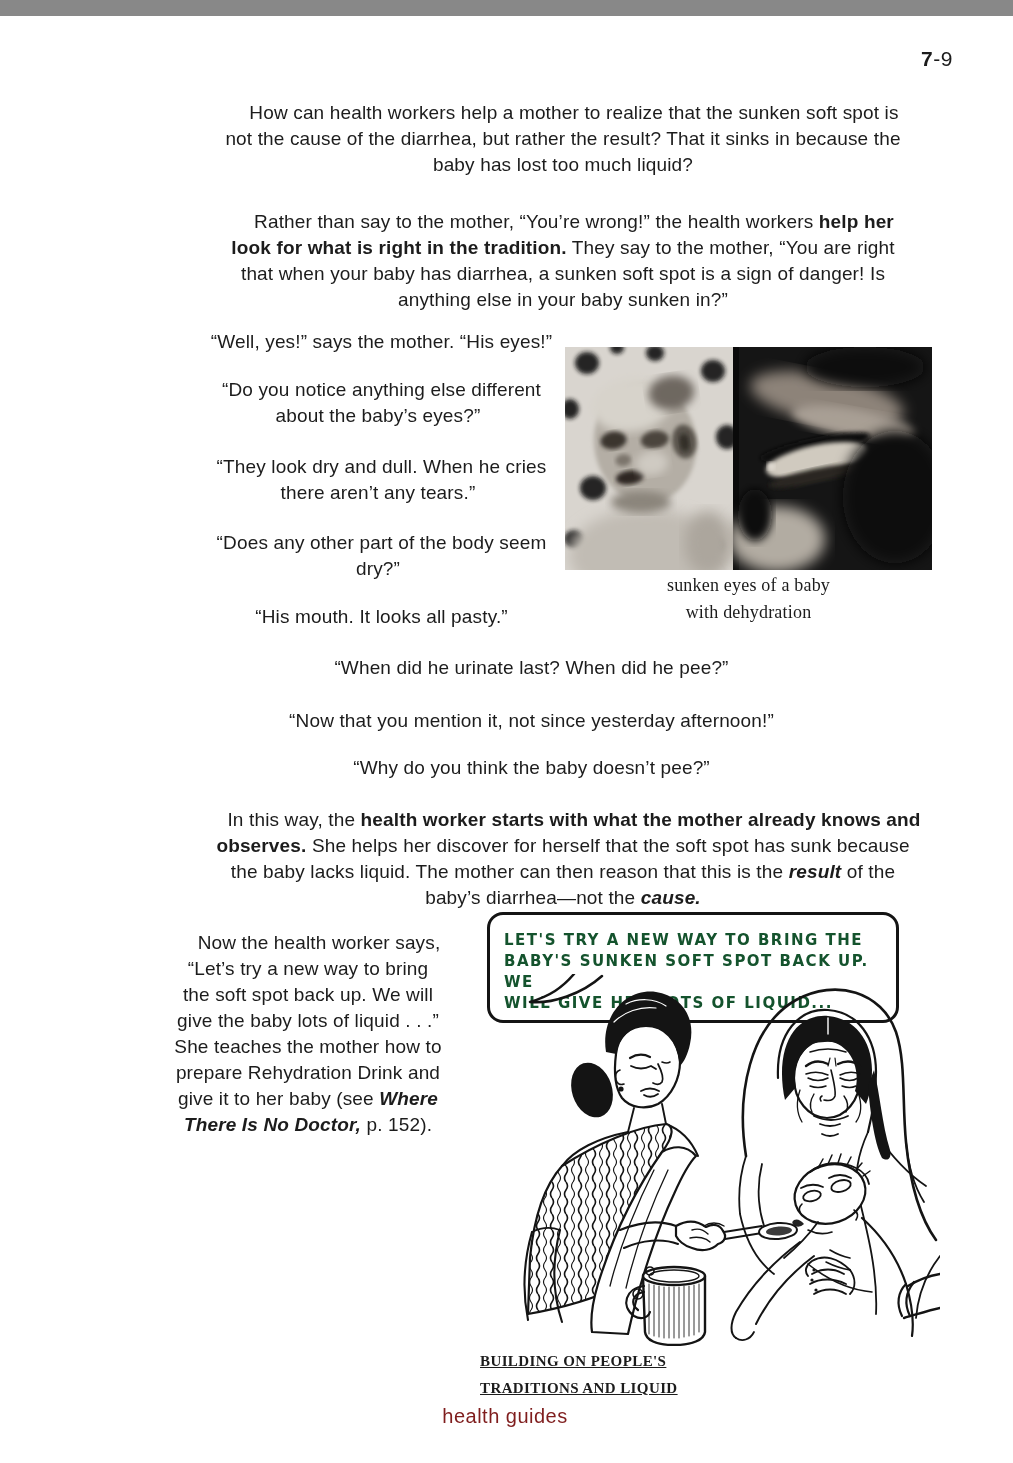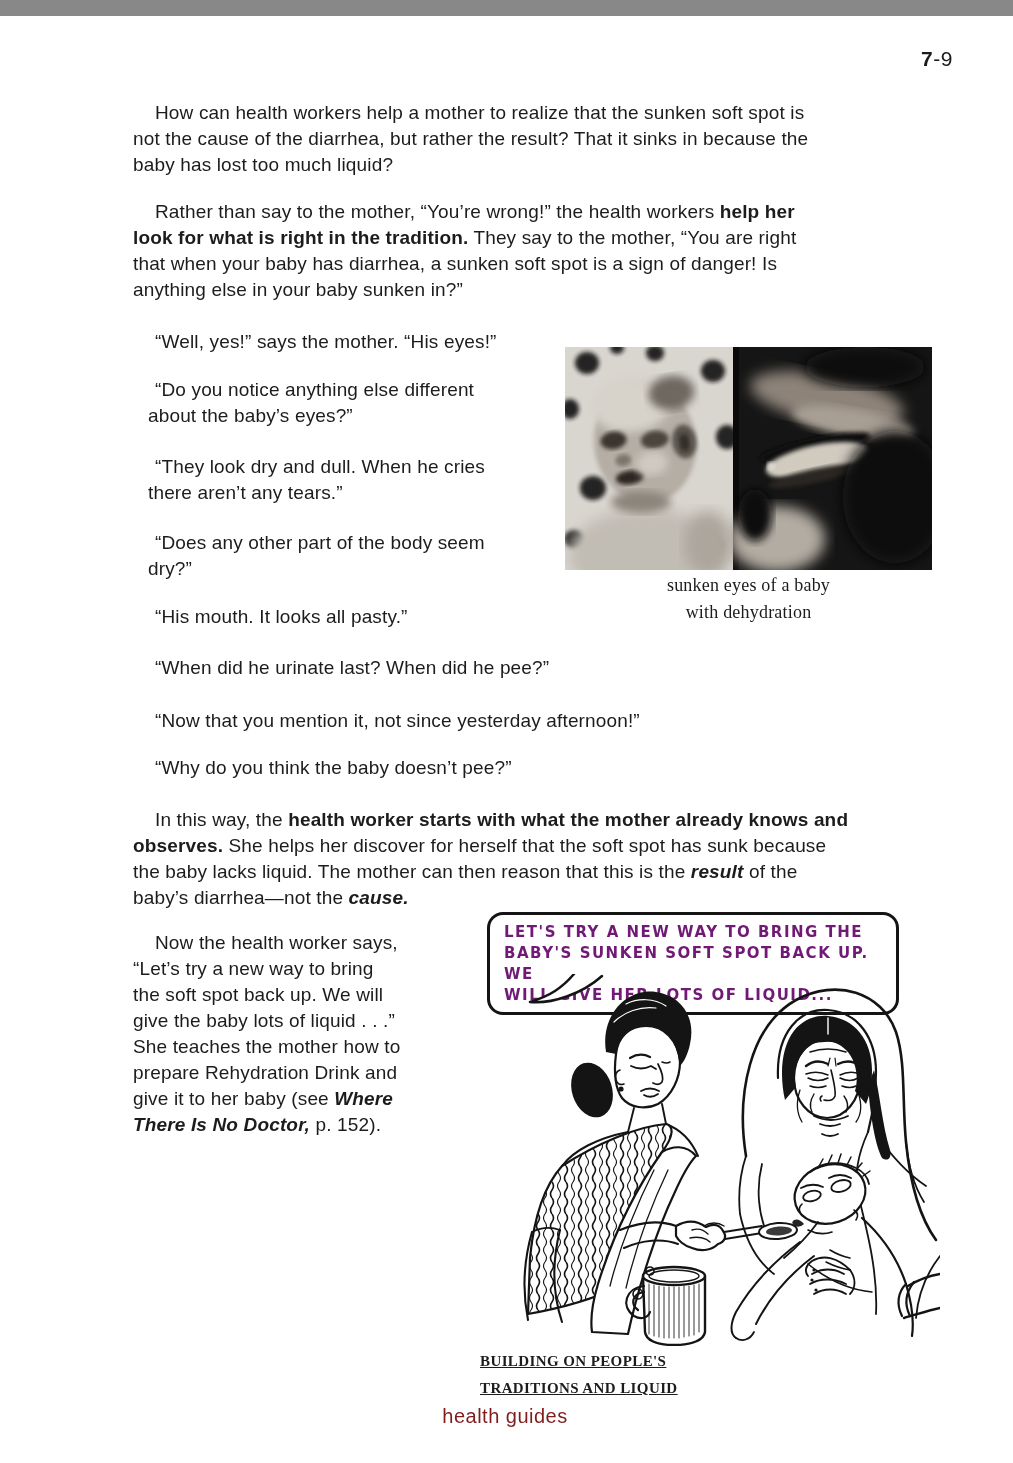--- a/index.html
+++ b/index.html
@@ -5,41 +5,42 @@
   html,body{margin:0;padding:0;background:#888;}
   .page{
     position:relative;width:1013px;height:1463px;margin:16px auto;
     background:#ffffff;color:#1c1c1c;overflow:hidden;
     font-family:"Liberation Sans","DejaVu Sans",sans-serif;
   }
   .abs{position:absolute;}
   p.body{
     margin:0;font-size:19px;line-height:26px;letter-spacing:.15px;
     white-space:pre-line;
+    text-align:center;
   }
   .ind{text-indent:22px;}
   .b{font-weight:bold;}
   .bi{font-weight:bold;font-style:italic;}
   .pagenum{font-size:21px;letter-spacing:.5px;}
   .pagenum .b{font-size:21px;}
   .leftcol{line-height:27px;}
   .photo-caption{
     font-family:"Liberation Serif","DejaVu Serif",serif;
     font-size:18px;line-height:27px;text-align:center;letter-spacing:.2px;
   }
   .ill-caption{
     font-family:"Liberation Serif","DejaVu Serif",serif;font-weight:bold;
     font-size:15px;line-height:27px;text-align:left;letter-spacing:.4px;text-decoration:underline;
   }
   .bubble{
     position:absolute;left:487px;top:896px;width:412px;box-sizing:border-box;
     background:#fff;border:3.5px solid #141414;border-radius:16px;
-    padding:7px 8px 6px 14px;
+    padding:15px 8px 6px 14px;
     font-family:"DejaVu Sans",sans-serif;font-weight:bold;
-    font-size:15px;line-height:21px;letter-spacing:1.5px;color:#701a75;
+    font-size:15px;line-height:21px;letter-spacing:1.5px;color:#14532d;
   }
   .watermark{
     position:absolute;left:505px;top:1396px;transform:translateX(-50%);
     text-align:center;color:#b1afad;white-space:nowrap;
   }
   .watermark .small{font-size:20px;letter-spacing:.5px;vertical-align:baseline;}
   .watermark .brand{
     font-family:"DejaVu Serif","Liberation Serif",serif;
     font-size:34px;letter-spacing:.5px;vertical-align:baseline;
   }
@@ -52,21 +53,21 @@
 <div class="page">
 
   <div class="abs pagenum" style="top:31px;left:921px;">
     <span class="b">7</span><span>-9</span>
   </div>
 
   <p class="body ind abs" style="left:133px;top:84px;width:860px;"><span>How can health workers help a mother to realize that the sunken soft spot is
 not the cause of the diarrhea, but rather the result? That it sinks in because the
 baby has lost too much liquid?</span></p>
 
-  <p class="body ind abs" style="left:133px;top:183px;width:860px;"><span>Rather than say to the mother, “You’re wrong!” the health workers </span><span class="b">help her
+  <p class="body ind abs" style="left:133px;top:193px;width:860px;"><span>Rather than say to the mother, “You’re wrong!” the health workers </span><span class="b">help her
 look for what is right in the tradition.</span><span> They say to the mother, “You are right
 that when your baby has diarrhea, a sunken soft spot is a sign of danger! Is
 anything else in your baby sunken in?”</span></p>
 
   <p class="body abs" style="left:148px;top:313px;width:460px;text-indent:7px;"><span>“Well, yes!” says the mother. “His eyes!”</span></p>
   <p class="body abs" style="left:148px;top:361px;width:460px;text-indent:7px;"><span>“Do you notice anything else different
 about the baby’s eyes?”</span></p>
   <p class="body abs" style="left:148px;top:438px;width:460px;text-indent:7px;"><span>“They look dry and dull. When he cries
 there aren’t any tears.”</span></p>
   <p class="body abs" style="left:148px;top:514px;width:460px;text-indent:7px;"><span>“Does any other part of the body seem

